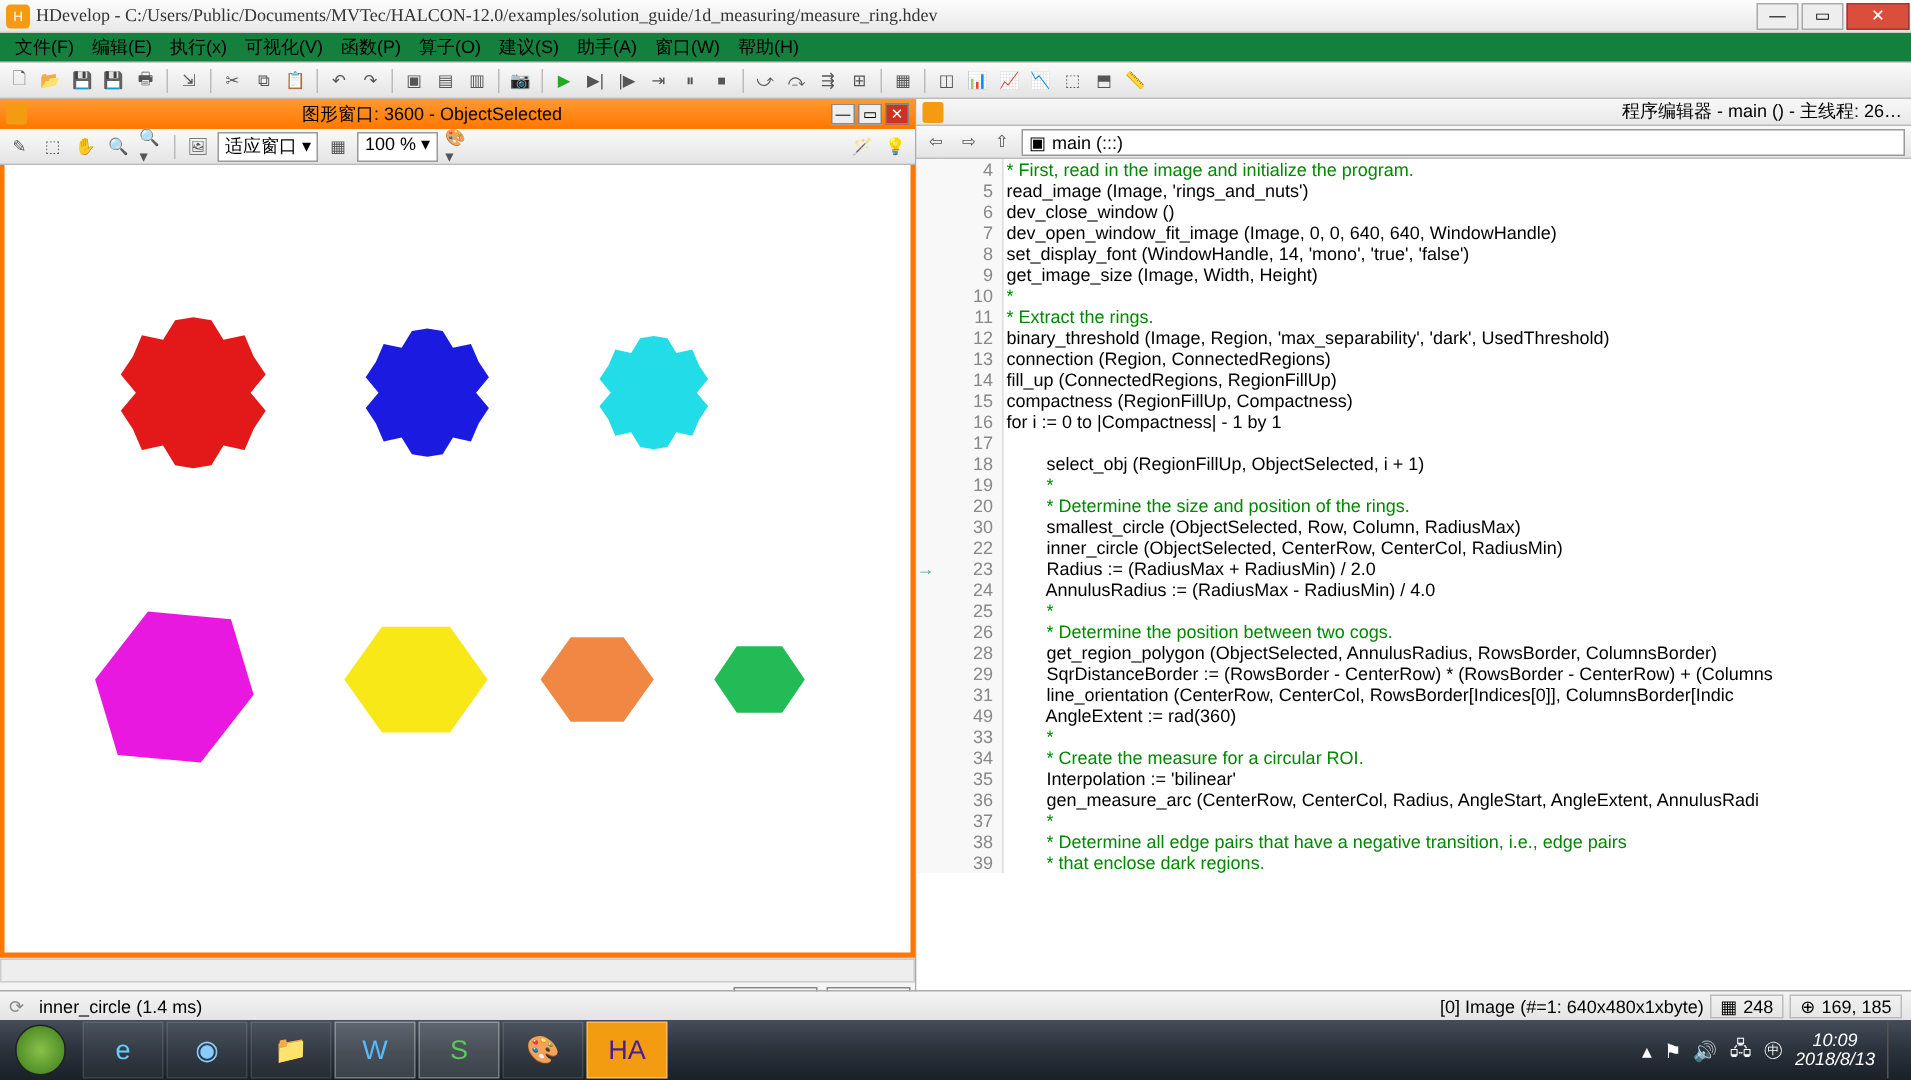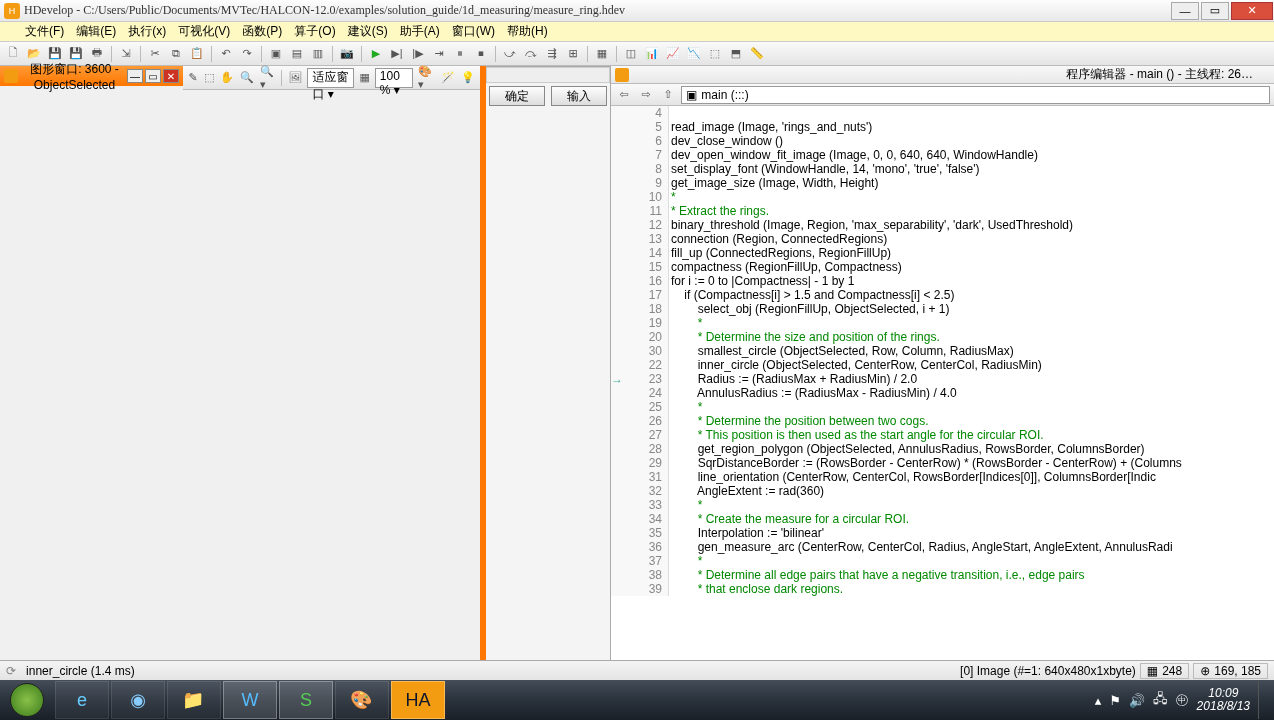--- a/index.html
+++ b/index.html
@@ -7,51 +7,51 @@
 
 
 .titlebar { height: 22px; background: linear-gradient(#fdfdfd,#e8e8e8); display: flex; align-items: center; padding-left: 4px; border-bottom: 1px solid #ccc; }
 .titlebar .icon { width: 16px; height: 16px; background: #f39c12; border-radius: 3px; margin-right: 4px; font-size: 9px; color: #fff; display: flex; align-items: center; justify-content: center; }
 .titlebar .title { flex: 1; color: #333; font-family: Liberation Serif, serif; }
 .win-controls { display: flex; }
 .win-controls div { width: 28px; height: 18px; margin: 0 1px; display: flex; align-items: center; justify-content: center; border: 1px solid #aaa; background: #eee; font-size: 11px; }
 .win-controls .close { background: #d94f3c; color: #fff; border-color: #a33; width: 42px; }
 
 
-.menubar { height: 20px; background: #fef9c3; display: flex; align-items: center; padding-left: 19px; border-bottom: 1px solid #ccc; }
+.menubar { height: 20px; background: #15803d; display: flex; align-items: center; padding-left: 4px; border-bottom: 1px solid #ccc; }
 .menubar span { padding: 0 6px; cursor: default; }
 
 
 .main-toolbar { height: 24px; background: linear-gradient(#fafafa,#e4e4e4); border-bottom: 1px solid #bbb; display: flex; align-items: center; padding: 0 4px; gap: 3px; }
 .tb-btn { width: 18px; height: 18px; border: 1px solid transparent; display: flex; align-items: center; justify-content: center; font-size: 11px; color: #555; }
 .tb-sep { width: 1px; height: 16px; background: #bbb; margin: 0 2px; }
 
 
 .content { display: flex; height: calc(100% - 105px); }
 
 
-.left-pane { width: 610px; display: flex; flex-direction: row; }
+.left-pane { width: 610px; display: flex; flex-direction: column; }
 .gw-titlebar { height: 20px; background: linear-gradient(#ff9933,#ff7700); display: flex; align-items: center; padding: 0 4px; color: #000; }
 .gw-titlebar .gw-icon { width: 14px; height: 14px; background: #f39c12; border-radius: 2px; margin-right: 6px; }
 .gw-titlebar .gw-title { flex: 1; text-align: center; }
 .gw-titlebar .gw-ctrl { width: 16px; height: 14px; margin-left: 2px; background: #eee; border: 1px solid #888; display: flex; align-items: center; justify-content: center; font-size: 10px; }
 .gw-titlebar .gw-close { background: #cc3322; color: #fff; }
 .gw-toolbar { height: 24px; background: linear-gradient(#fafafa,#e4e4e4); border-bottom: 1px solid #bbb; display: flex; align-items: center; padding: 0 4px; gap: 4px; }
 .gw-toolbar select, .gw-toolbar .sel { height: 20px; border: 1px solid #999; background: #fff; font-size: 12px; padding: 0 4px; }
 .canvas { flex: 1; background: #fff; border: 3px solid #ff7700; border-top: none; position: relative; }
 .canvas svg { width: 100%; height: 100%; }
 
 .bottom-left { border-top: 1px solid #aaa; background: #f4f4f4; }
 .bottom-scroll { height: 16px; background: #eee; border: 1px solid #ccc; }
 .bottom-buttons { display: flex; justify-content: flex-end; gap: 6px; padding: 3px; }
 .bottom-buttons button { width: 56px; height: 20px; border: 1px solid #888; background: linear-gradient(#fdfdfd,#ddd); }
 
 
 .right-pane { flex: 1; display: flex; flex-direction: column; border-left: 1px solid #aaa; }
-.code-title { height: 18px; background: linear-gradient(#f8f8f8,#e8e8e8); border-bottom: 1px solid #bbb; display: flex; align-items: center; justify-content: flex-end; padding-right: 21px; }
+.code-title { height: 18px; background: linear-gradient(#f8f8f8,#e8e8e8); border-bottom: 1px solid #bbb; display: flex; align-items: center; justify-content: flex-end; padding-right: 6px; }
 .code-nav { height: 22px; background: linear-gradient(#fafafa,#e4e4e4); border-bottom: 1px solid #bbb; display: flex; align-items: center; gap: 4px; padding: 0 4px; }
 .code-nav .func-sel { flex: 1; height: 18px; border: 1px solid #999; background: #fff; padding: 0 4px; display: flex; align-items: center; }
 .code-body { flex: 1; background: #fff; overflow: hidden; font-family: "Courier New", monospace; font-size: 13px; position: relative; }
 .code-line { display: flex; height: 14px; line-height: 14px; white-space: pre; }
 .gutter { width: 42px; text-align: right; color: #888; padding-right: 6px; background: #f8f8f8; border-right: 1px solid #ddd; }
 .code-text { padding-left: 2px; }
 .marker { width: 16px; background: #f8f8f8; }
 .comment { color: #008800; }
 .normal { color: #000000; }
 .arrow-marker { color: #4a9; font-weight: bold; }
@@ -206,48 +206,47 @@
     <div class="code-nav">
       <div class="tb-btn">⇦</div>
       <div class="tb-btn">⇨</div>
       <div class="tb-btn">⇧</div>
       <div class="func-sel">
         <span style="margin-right:4px">▣</span>
         <span>main (:::)</span>
       </div>
     </div>
     <div class="code-body" id="code-body">
-        <div class="code-line"><div class="marker arrow-marker"></div><div class="gutter">4</div></div>
+        <div class="code-line"><div class="marker arrow-marker"></div><div class="gutter">4</div><div class="code-text comment">* First, read in the image and initialize the program.</div></div>
         <div class="code-line"><div class="marker arrow-marker"></div><div class="gutter">5</div><div class="code-text normal">read_image (Image, 'rings_and_nuts')</div></div>
         <div class="code-line"><div class="marker arrow-marker"></div><div class="gutter">6</div><div class="code-text normal">dev_close_window ()</div></div>
         <div class="code-line"><div class="marker arrow-marker"></div><div class="gutter">7</div><div class="code-text normal">dev_open_window_fit_image (Image, 0, 0, 640, 640, WindowHandle)</div></div>
         <div class="code-line"><div class="marker arrow-marker"></div><div class="gutter">8</div><div class="code-text normal">set_display_font (WindowHandle, 14, 'mono', 'true', 'false')</div></div>
         <div class="code-line"><div class="marker arrow-marker"></div><div class="gutter">9</div><div class="code-text normal">get_image_size (Image, Width, Height)</div></div>
         <div class="code-line"><div class="marker arrow-marker"></div><div class="gutter">10</div><div class="code-text comment">*</div></div>
         <div class="code-line"><div class="marker arrow-marker"></div><div class="gutter">11</div><div class="code-text comment">* Extract the rings.</div></div>
         <div class="code-line"><div class="marker arrow-marker"></div><div class="gutter">12</div><div class="code-text normal">binary_threshold (Image, Region, 'max_separability', 'dark', UsedThreshold)</div></div>
         <div class="code-line"><div class="marker arrow-marker"></div><div class="gutter">13</div><div class="code-text normal">connection (Region, ConnectedRegions)</div></div>
         <div class="code-line"><div class="marker arrow-marker"></div><div class="gutter">14</div><div class="code-text normal">fill_up (ConnectedRegions, RegionFillUp)</div></div>
         <div class="code-line"><div class="marker arrow-marker"></div><div class="gutter">15</div><div class="code-text normal">compactness (RegionFillUp, Compactness)</div></div>
         <div class="code-line"><div class="marker arrow-marker"></div><div class="gutter">16</div><div class="code-text normal">for i := 0 to |Compactness| - 1 by 1</div></div>
-        <div class="code-line"><div class="marker arrow-marker"></div><div class="gutter">17</div><div class="code-text normal">    if (Compactness[i] &gt; 1.5 and Compactness[i] &lt; 2.5)</div></div>
+        <div class="code-line"><div class="marker arrow-marker"></div><div class="gutter">17</div></div>
         <div class="code-line"><div class="marker arrow-marker"></div><div class="gutter">18</div><div class="code-text normal">        select_obj (RegionFillUp, ObjectSelected, i + 1)</div></div>
         <div class="code-line"><div class="marker arrow-marker"></div><div class="gutter">19</div><div class="code-text comment">        *</div></div>
         <div class="code-line"><div class="marker arrow-marker"></div><div class="gutter">20</div><div class="code-text comment">        * Determine the size and position of the rings.</div></div>
         <div class="code-line"><div class="marker arrow-marker"></div><div class="gutter">30</div><div class="code-text normal">        smallest_circle (ObjectSelected, Row, Column, RadiusMax)</div></div>
         <div class="code-line"><div class="marker arrow-marker"></div><div class="gutter">22</div><div class="code-text normal">        inner_circle (ObjectSelected, CenterRow, CenterCol, RadiusMin)</div></div>
         <div class="code-line"><div class="marker arrow-marker">→</div><div class="gutter">23</div><div class="code-text normal">        Radius := (RadiusMax + RadiusMin) / 2.0</div></div>
         <div class="code-line"><div class="marker arrow-marker"></div><div class="gutter">24</div><div class="code-text normal">        AnnulusRadius := (RadiusMax - RadiusMin) / 4.0</div></div>
         <div class="code-line"><div class="marker arrow-marker"></div><div class="gutter">25</div><div class="code-text comment">        *</div></div>
         <div class="code-line"><div class="marker arrow-marker"></div><div class="gutter">26</div><div class="code-text comment">        * Determine the position between two cogs.</div></div>
-        <div class="code-line"><div class="marker arrow-marker"></div><div class="gutter">27</div><div class="code-text comment">        * This position is then used as the start angle for the circular ROI.</div></div>
         <div class="code-line"><div class="marker arrow-marker"></div><div class="gutter">28</div><div class="code-text normal">        get_region_polygon (ObjectSelected, AnnulusRadius, RowsBorder, ColumnsBorder)</div></div>
         <div class="code-line"><div class="marker arrow-marker"></div><div class="gutter">29</div><div class="code-text normal">        SqrDistanceBorder := (RowsBorder - CenterRow) * (RowsBorder - CenterRow) + (Columns</div></div>
         <div class="code-line"><div class="marker arrow-marker"></div><div class="gutter">31</div><div class="code-text normal">        line_orientation (CenterRow, CenterCol, RowsBorder[Indices[0]], ColumnsBorder[Indic</div></div>
-        <div class="code-line"><div class="marker arrow-marker"></div><div class="gutter">32</div><div class="code-text normal">        AngleExtent := rad(360)</div></div>
+        <div class="code-line"><div class="marker arrow-marker"></div><div class="gutter">49</div><div class="code-text normal">        AngleExtent := rad(360)</div></div>
         <div class="code-line"><div class="marker arrow-marker"></div><div class="gutter">33</div><div class="code-text comment">        *</div></div>
         <div class="code-line"><div class="marker arrow-marker"></div><div class="gutter">34</div><div class="code-text comment">        * Create the measure for a circular ROI.</div></div>
         <div class="code-line"><div class="marker arrow-marker"></div><div class="gutter">35</div><div class="code-text normal">        Interpolation := 'bilinear'</div></div>
         <div class="code-line"><div class="marker arrow-marker"></div><div class="gutter">36</div><div class="code-text normal">        gen_measure_arc (CenterRow, CenterCol, Radius, AngleStart, AngleExtent, AnnulusRadi</div></div>
         <div class="code-line"><div class="marker arrow-marker"></div><div class="gutter">37</div><div class="code-text comment">        *</div></div>
         <div class="code-line"><div class="marker arrow-marker"></div><div class="gutter">38</div><div class="code-text comment">        * Determine all edge pairs that have a negative transition, i.e., edge pairs</div></div>
         <div class="code-line"><div class="marker arrow-marker"></div><div class="gutter">39</div><div class="code-text comment">        * that enclose dark regions.</div></div>
       </div>
     <div class="hscroll-placeholder">
         <div class="thumb"></div>
@@ -267,21 +266,21 @@
 <div class="taskbar">
   <div class="start-btn">
       <div class="start-orb"></div>
     </div>
   <div class="task-icon" style="color:#6cf">e</div>
   <div class="task-icon" style="color:#8cf">◉</div>
   <div class="task-icon">📁</div>
   <div class="task-icon active" style="color:#5bf">W</div>
   <div class="task-icon active" style="color:#5c5">S</div>
   <div class="task-icon">🎨</div>
-  <div class="task-icon active" style="background:#f39c12;color:#0f172a">HA</div>
+  <div class="task-icon active" style="background:#f39c12;color:#4c1d95">HA</div>
   <div class="tray">
     <span class="tray-icon">▴</span>
     <span class="tray-icon">⚑</span>
     <span class="tray-icon">🔊</span>
     <span class="tray-icon">🖧</span>
     <span class="tray-icon">㊥</span>
     <div class="clock">
       <div>10:09</div>
       <div>2018/8/13</div>
     </div>

